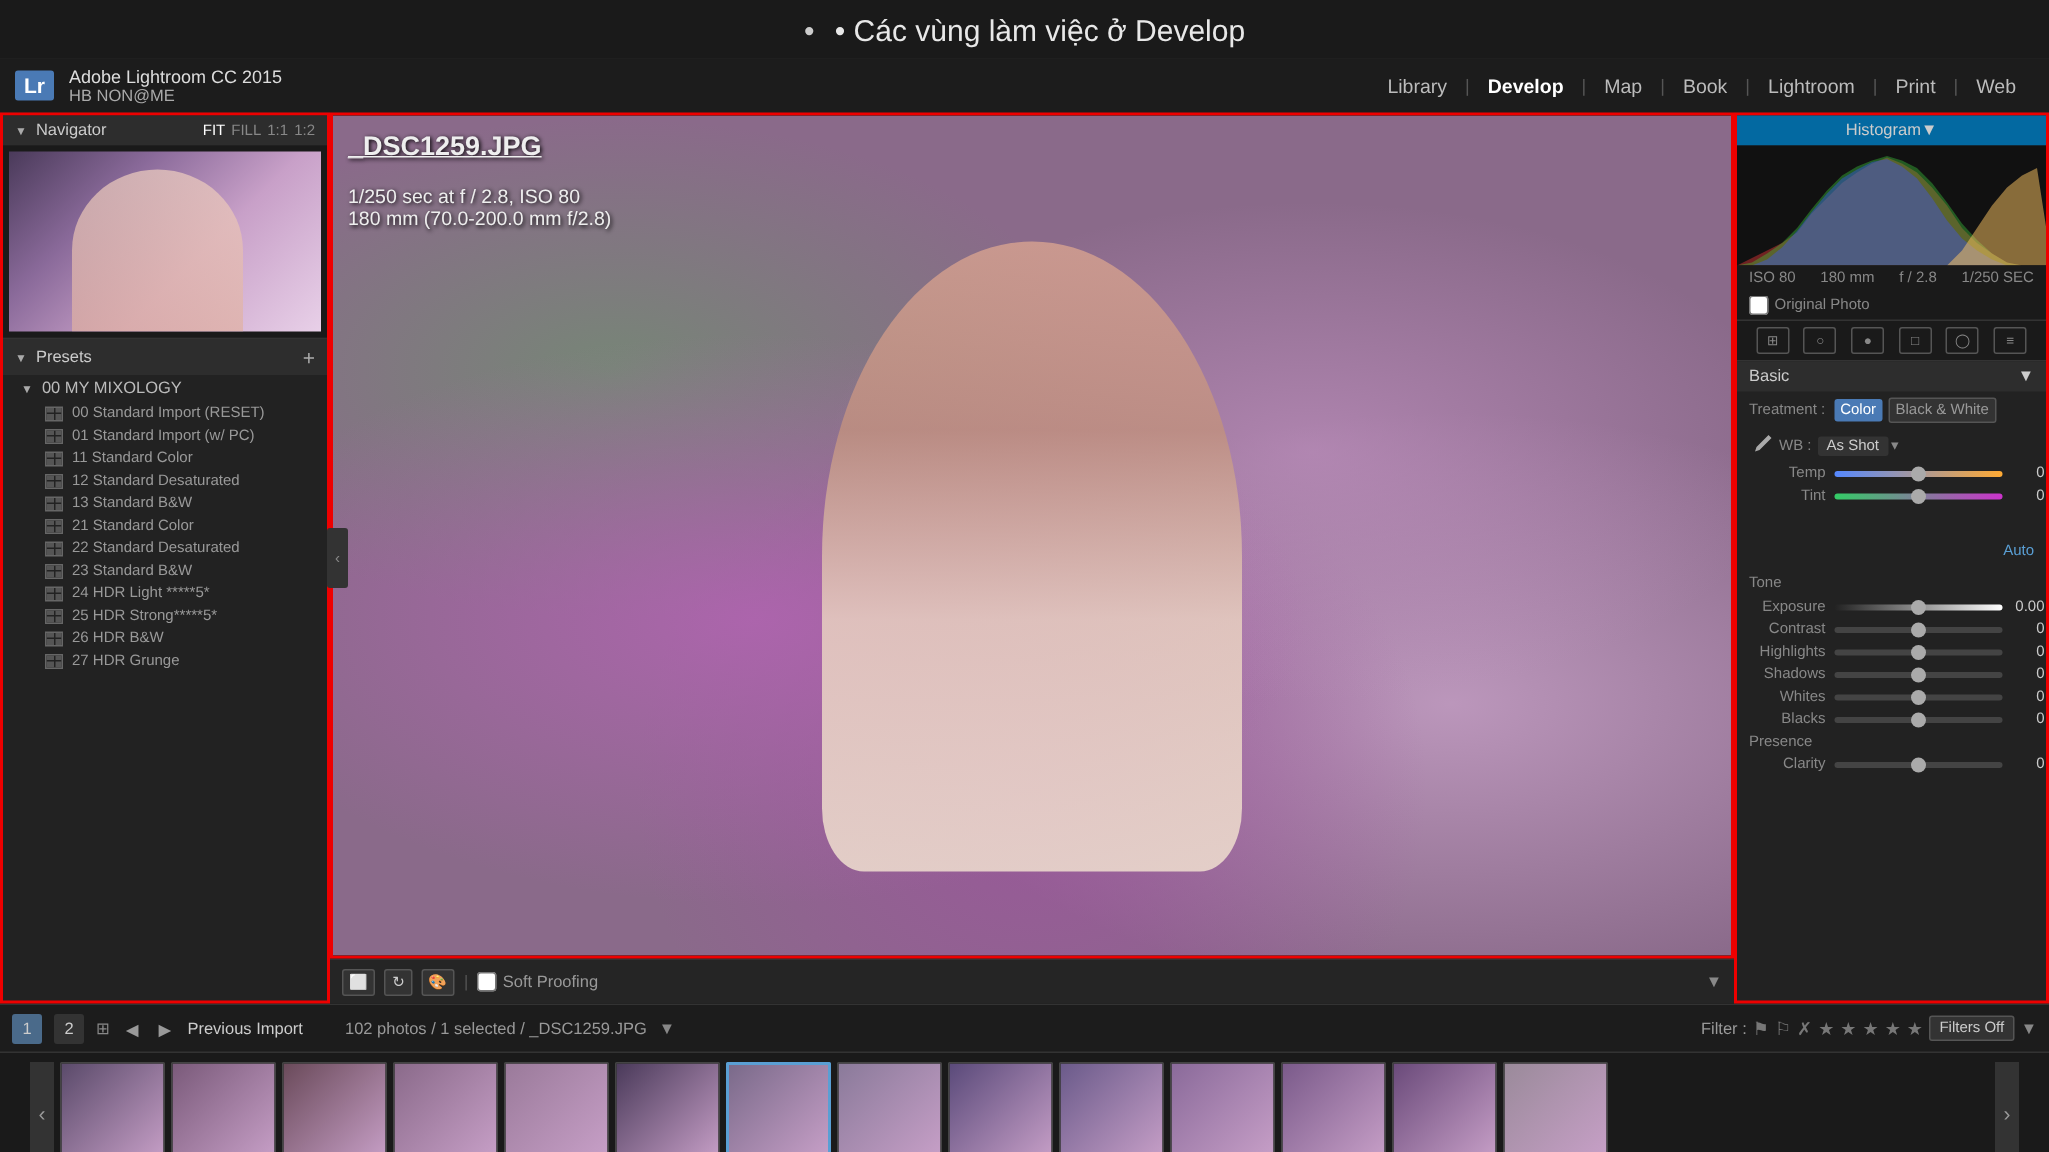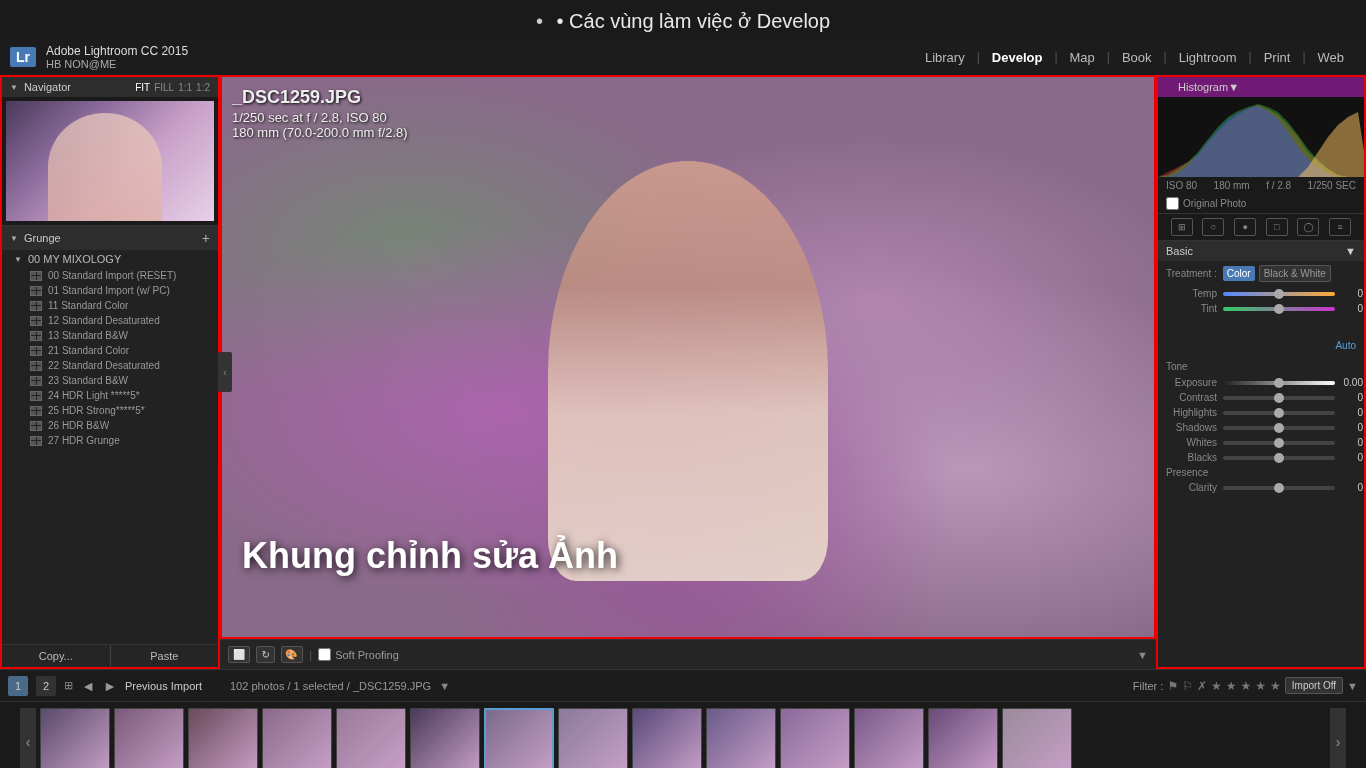--- a/index.html
+++ b/index.html
@@ -245,21 +245,21 @@
       text-shadow: 2px 2px 8px rgba(0,0,0,0.8);
     }
     #photo-info {
       position: absolute;
       top: 10px;
       left: 10px;
       color: #eee;
       font-size: 13px;
       text-shadow: 1px 1px 3px #000;
     }
-    #photo-info .filename { font-size: 18px; font-weight: bold; margin-bottom: 2px; }
+    #photo-info .filename { font-size: 18px; font-weight: bold; margin-bottom: 15px; text-decoration: underline; }
 
     #photo-toolbar {
       height: 30px;
       background: #252525;
       display: flex;
       align-items: center;
       padding: 0 8px;
       font-size: 11px;
       color: #999;
       gap: 6px;
@@ -290,24 +290,24 @@
       flex-direction: column;
       flex-shrink: 0;
       border: 2px solid #e00;
     }
 
     
     #histogram-section {
       border-bottom: 1px solid #333;
     }
     #histogram-header {
-      background: #701a75;
-      display: flex;
-      align-items: center;
-      justify-content: flex-start;
+      background: #0369a1;
+      display: flex;
+      align-items: center;
+      justify-content: center;
       padding: 4px 20px;
       font-size: 11px;
       color: #ccc;
     }
     #histogram-chart {
       height: 80px;
       background: #111;
       position: relative;
       overflow: hidden;
     }
@@ -624,21 +624,21 @@
       <div id="navigator-preview">
         <div id="nav-thumb-placeholder">
           <div id="nav-thumb-figure"></div>
         </div>
       </div>
     </div>
 
     <div id="presets-section">
       <div id="presets-header">
         <span class="triangle">▼</span>
-        <span>Grunge</span>
+        <span>Presets</span>
         <span id="presets-add">+</span>
       </div>
       <div class="preset-group-header">
         <span class="triangle">▼</span>
         <span>00 MY MIXOLOGY</span>
       </div>
       <div id="preset-items">
           <div class="preset-item"><div class="preset-icon">
               <div class="preset-icon-cell"></div>
               <div class="preset-icon-cell"></div>
@@ -707,38 +707,32 @@
             </div>26 HDR B&amp;W</div>
           <div class="preset-item"><div class="preset-icon">
               <div class="preset-icon-cell"></div>
               <div class="preset-icon-cell"></div>
               <div class="preset-icon-cell"></div>
               <div class="preset-icon-cell"></div>
             </div>27 HDR Grunge</div>
         </div>
     </div>
 
-    <div id="copy-paste-bar">
-      <button class="cp-btn">Copy...</button>
-      <div class="cp-divider"></div>
-      <button class="cp-btn">Paste</button>
-    </div>
   </div>
 
   <div id="center-panel">
     <div id="photo-area">
       <div id="photo-content">
         <div id="girl-figure"></div>
       </div>
       <div id="photo-info">
         <div class="filename">_DSC1259.JPG</div>
         <div>1/250 sec at f / 2.8, ISO 80</div>
         <div>180 mm (70.0-200.0 mm f/2.8)</div>
       </div>
-      <div id="photo-overlay-text">Khung chỉnh sửa Ảnh</div>
     </div>
     <div id="photo-toolbar">
       <div class="toolbar-btn">⬜</div>
       <div class="toolbar-btn">↻</div>
       <div class="toolbar-btn">🎨</div>
       <span style="color:#555">|</span>
       <div class="soft-proofing-check">
         <input type="checkbox" style="">
         <span>Soft Proofing</span>
       </div>
@@ -793,20 +787,28 @@
         <span>▼</span>
       </div>
 
       <div id="treatment-row">
         <span id="treatment-label">Treatment :</span>
         <button class="treatment-btn active">Color</button>
         <span style="width:4px"></span>
         <button class="treatment-btn inactive">Black &amp; White</button>
       </div>
 
+      <div id="wb-row">
+        <svg id="eyedropper-icon" viewBox="0 0 16 16" fill="#aaa">
+          <path d="M13 1l2 2-8 8-3 1 1-3 8-8z M2 12l1 1"></path>
+        </svg>
+        <span id="wb-label">WB :</span>
+        <span id="wb-value">As Shot</span>
+        <span style="margin-left:2px;color:#888;font-size:10px">▾</span>
+      </div>
 
       <div class="slider-row temp-slider">
         <span class="slider-label">Temp</span>
         <div class="slider-track">
           <div class="slider-thumb" style="left:50%"></div>
         </div>
         <span class="slider-value">0</span>
       </div>
 
       <div class="slider-row tint-slider">
@@ -898,21 +900,21 @@
   <div id="filter-area">
     <span>Filter :</span>
     <span class="flag-icon">⚑</span>
     <span class="flag-icon">⚐</span>
     <span class="flag-icon">✗</span>
     <span class="star-filter">★</span>
     <span class="star-filter">★</span>
     <span class="star-filter">★</span>
     <span class="star-filter">★</span>
     <span class="star-filter">★</span>
-    <span class="filters-off">Import Off</span>
+    <span class="filters-off">Filters Off</span>
     <span style="color:#888;cursor:pointer">▼</span>
   </div>
 </div>
 
 <div id="filmstrip">
   <button class="filmstrip-nav">‹</button>
   <div id="filmstrip-thumbs" style="display:flex;gap:4px;align-items:center;overflow:hidden;flex:1">
       <div class="filmstrip-thumb" style="background: linear-gradient(135deg, rgb(90, 74, 106), rgb(200, 160, 200));"></div>
       <div class="filmstrip-thumb" style="background: linear-gradient(135deg, rgb(122, 90, 122), rgb(200, 160, 200));"></div>
       <div class="filmstrip-thumb" style="background: linear-gradient(135deg, rgb(106, 74, 90), rgb(200, 160, 200));"></div>

